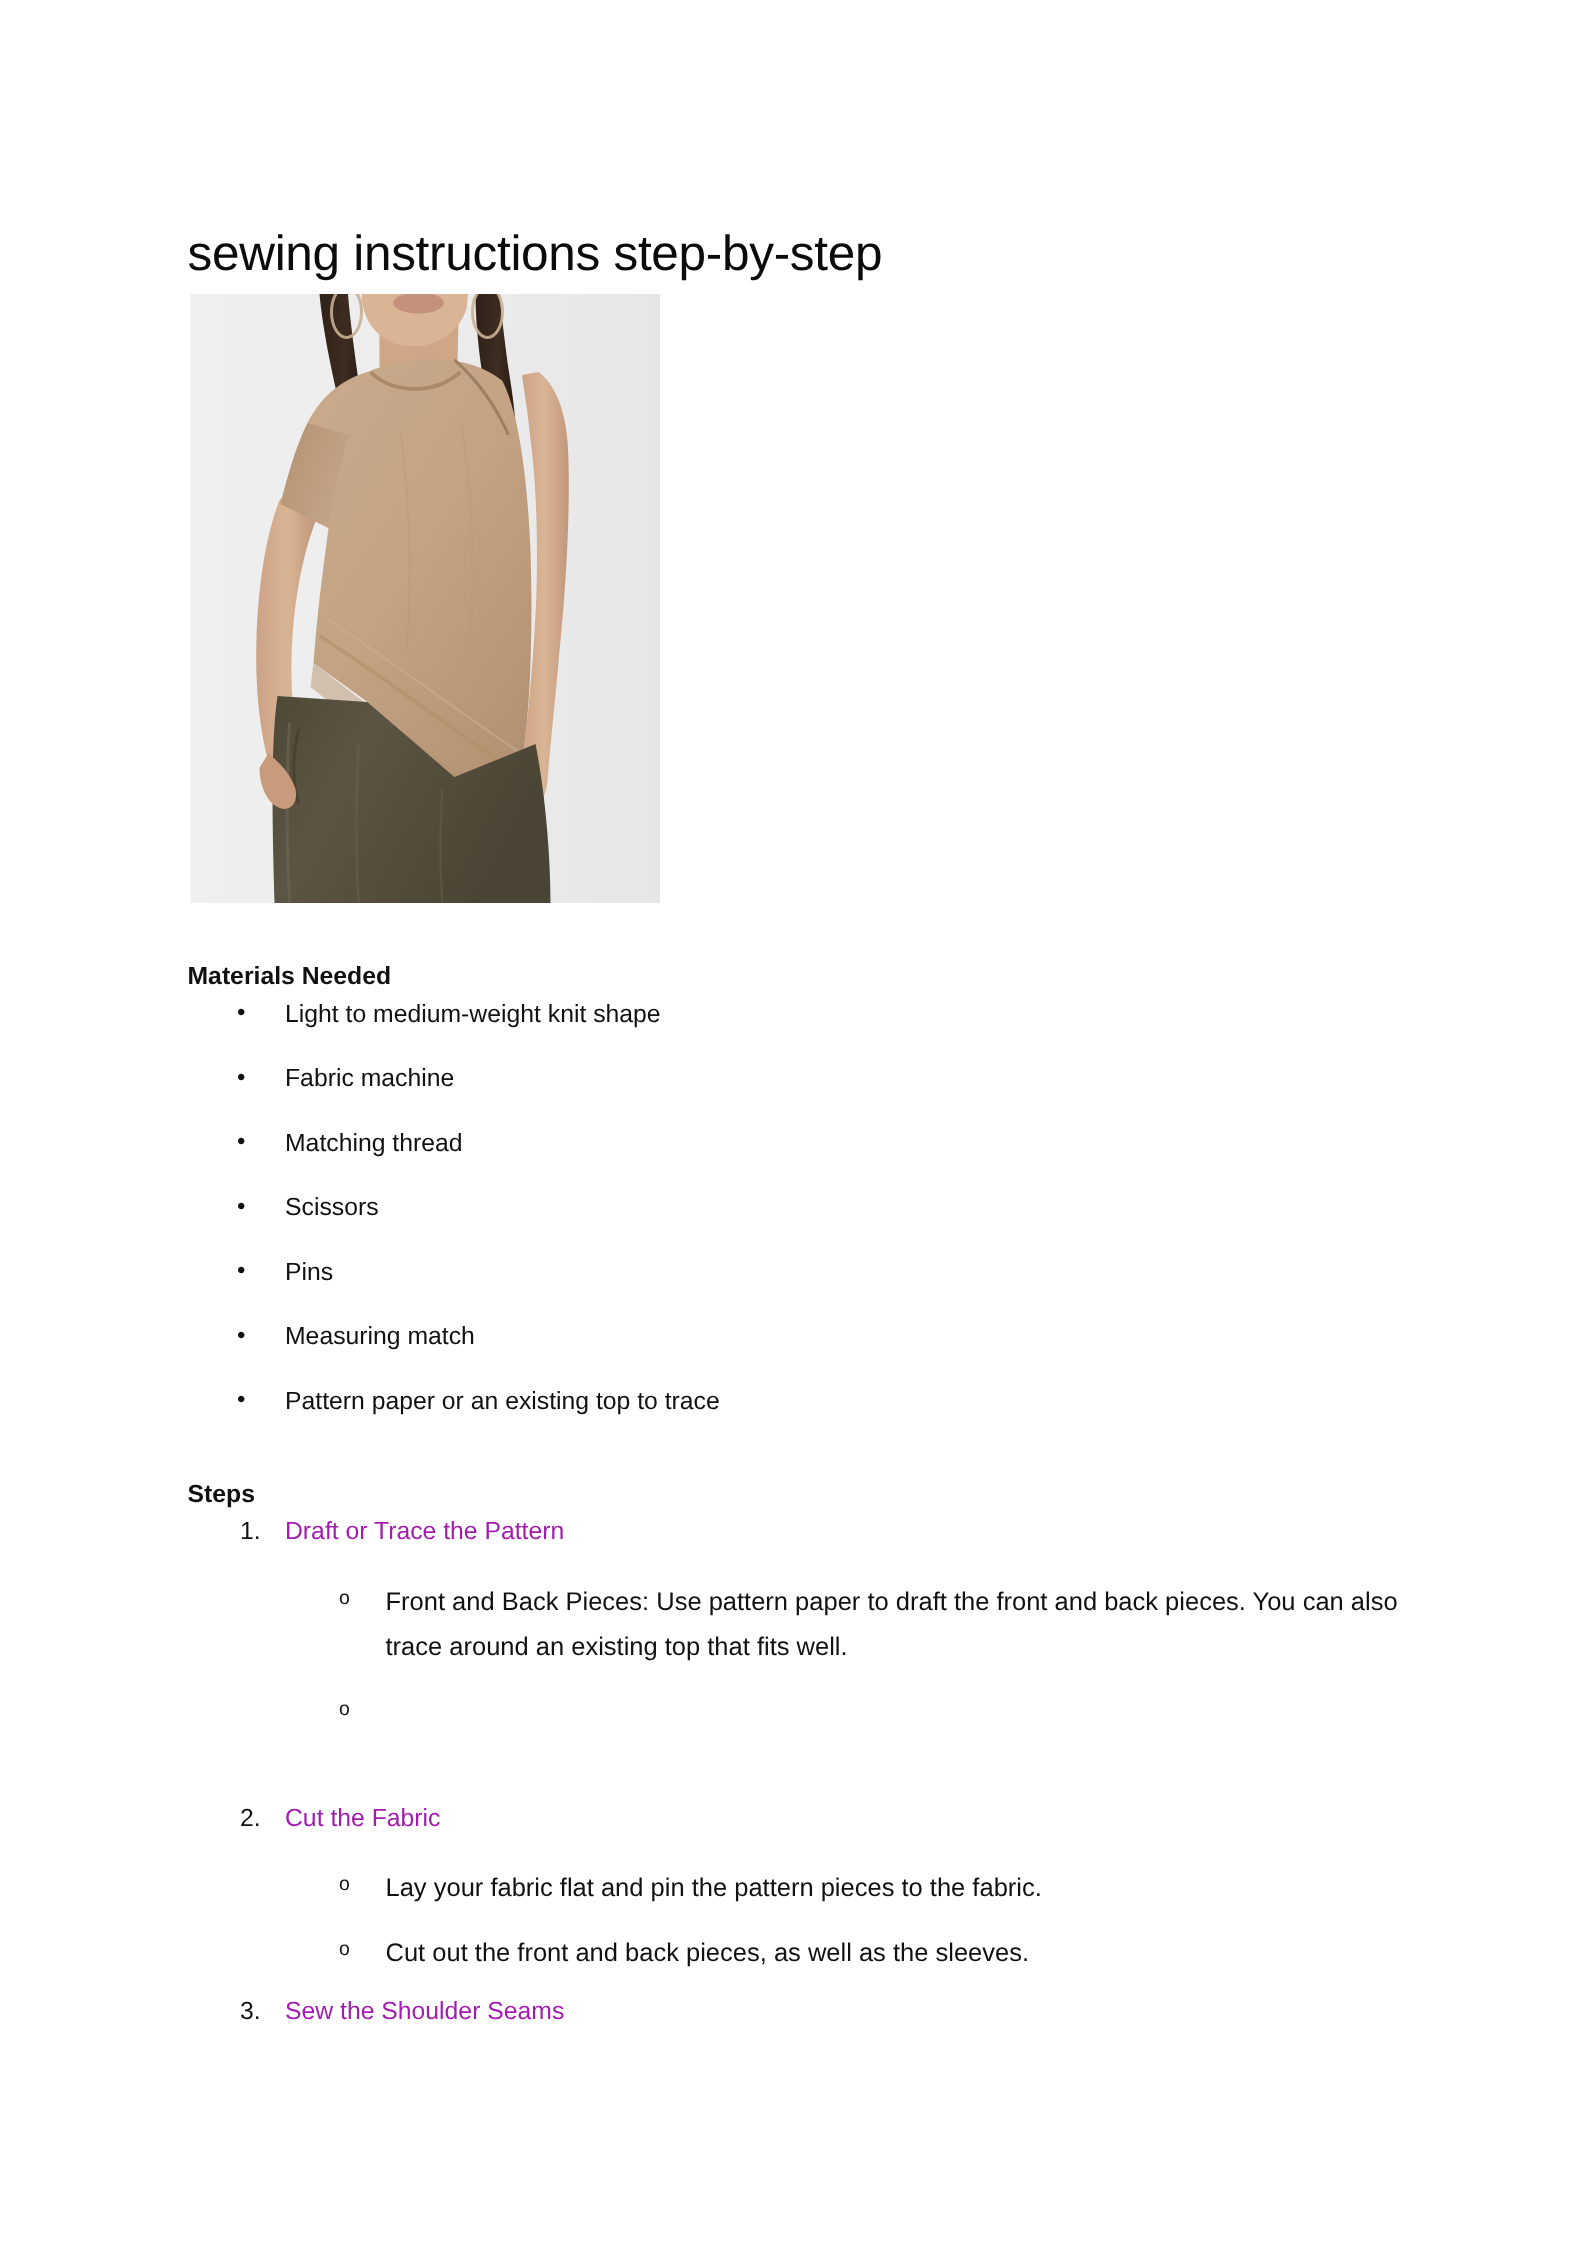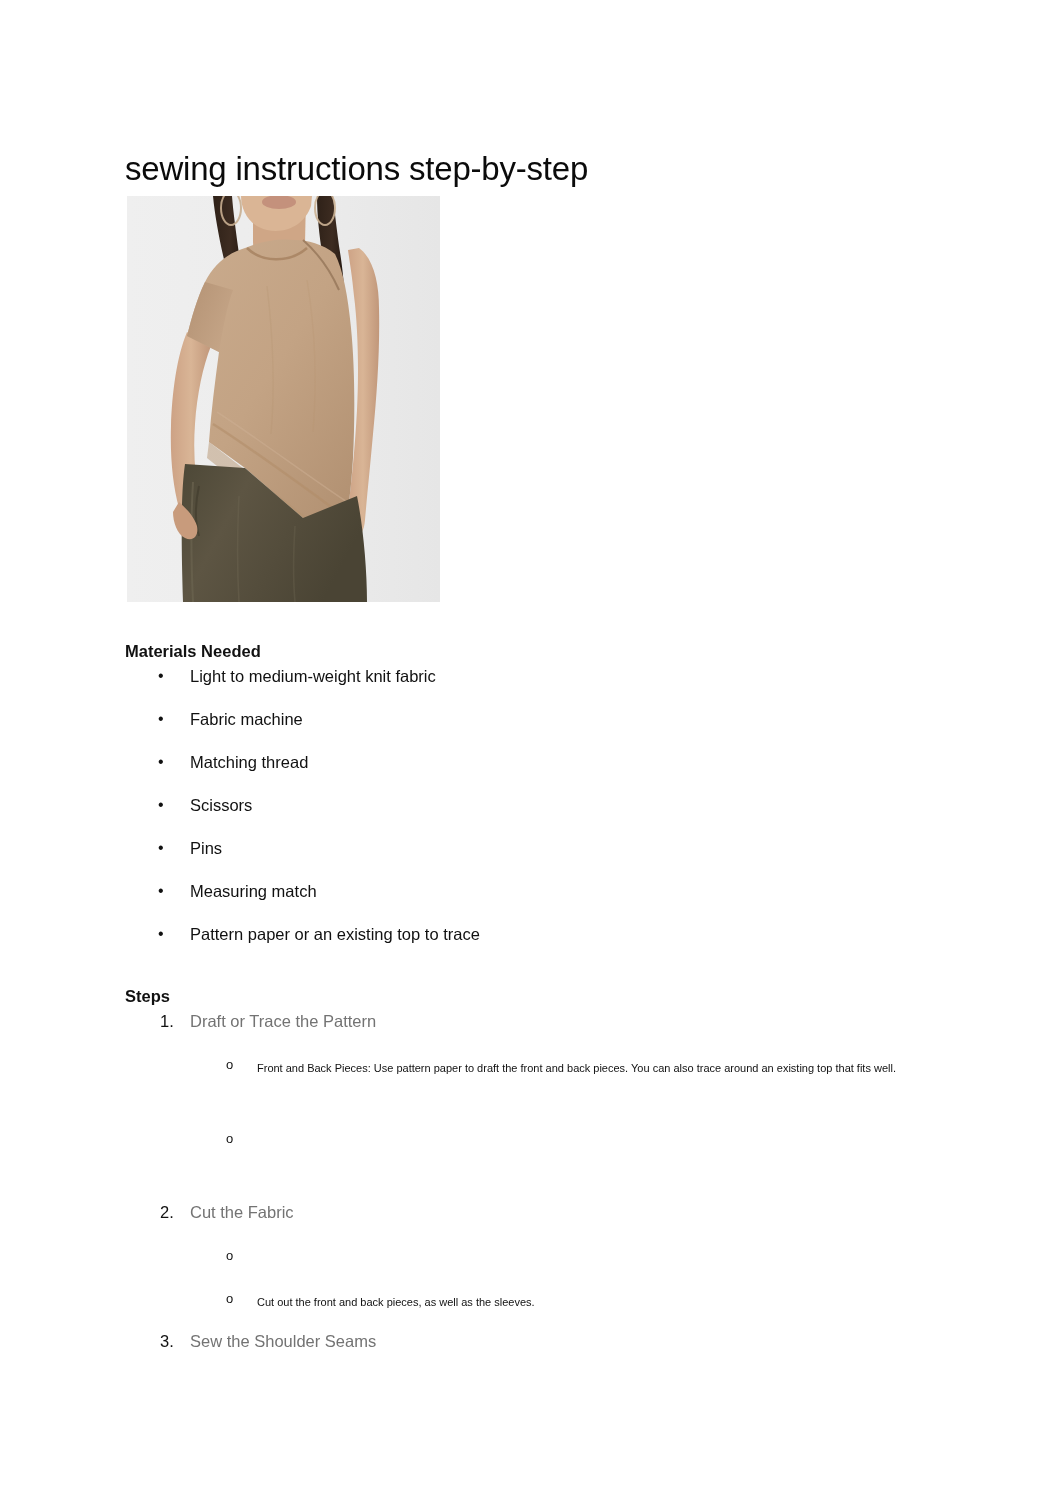--- a/index.html
+++ b/index.html
@@ -114,42 +114,42 @@
     font-size: 16.5px;
     line-height: 22px;
     color: #111111;
   }
   .step-row .step-label {
     position: absolute;
     left: 190px;
     top: 0;
     font-size: 16.5px;
     line-height: 22px;
-    color: #737373;
+    color: #a21caf;
     white-space: nowrap;
   }
 
   .sub-row {
     position: relative;
     min-height: 43px;
   }
   .sub-row .sub-marker {
     position: absolute;
     left: 226px;
     top: 1px;
     font-size: 13px;
     line-height: 22px;
     color: #111111;
   }
   .sub-row .sub-text {
     position: absolute;
     left: 257px;
     top: 0;
     width: 676px;
-    font-size: 11px;
+    font-size: 17px;
     line-height: 30px;
     color: #111111;
   }
   .sub-row.two-line { min-height: 74px; }
 </style>
 </head>
 <body>
 
 <div class="page">
 
@@ -261,21 +261,21 @@
       <path d="M52 306 C58 312 66 318 70 330 C72 340 66 346 58 342
                C50 338 46 326 46 316 Z" fill="#c89b7c"></path>
     </svg>
   </figure>
 
   <p class="section-head" id="materials-head">Materials Needed</p>
 
   <ul class="bullets bullet-list">
     <li class="bullet-item">
       <span class="marker">•</span>
-      <span class="label">Light to medium-weight knit fabric</span>
+      <span class="label">Light to medium-weight knit shape</span>
     </li>
     <li class="bullet-item">
       <span class="marker">•</span>
       <span class="label">Fabric machine</span>
     </li>
     <li class="bullet-item">
       <span class="marker">•</span>
       <span class="label">Matching thread</span>
     </li>
     <li class="bullet-item">
@@ -317,20 +317,21 @@
     </li>
 
     <li class="step-block">
       <div class="step-row">
         <span class="num">2.</span>
         <span class="step-label">Cut the Fabric</span>
       </div>
       <ul class="subitems">
         <li class="sub-row">
           <span class="sub-marker">o</span>
+          <span class="sub-text">Lay your fabric flat and pin the pattern pieces to the fabric.</span>
         </li>
         <li class="sub-row">
           <span class="sub-marker">o</span>
           <span class="sub-text">Cut out the front and back pieces, as well as the sleeves.</span>
         </li>
       </ul>
     </li>
 
     <li class="step-block">
       <div class="step-row">

